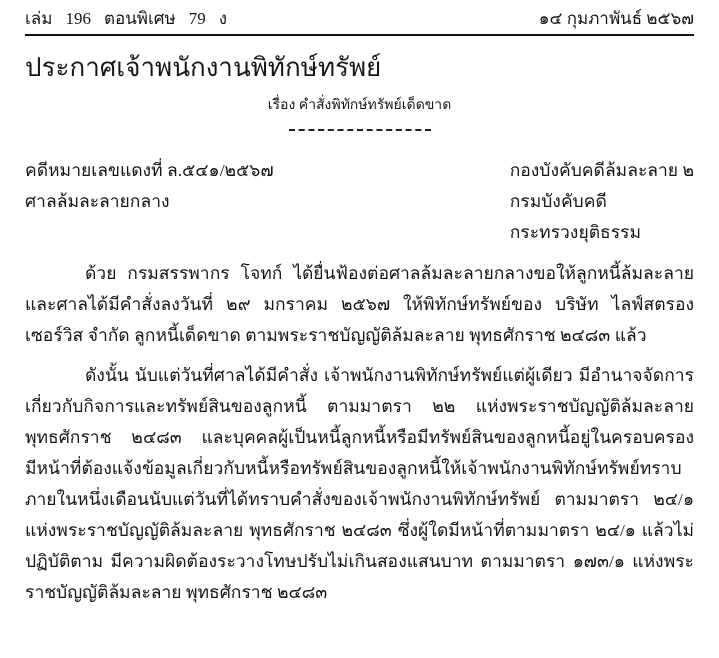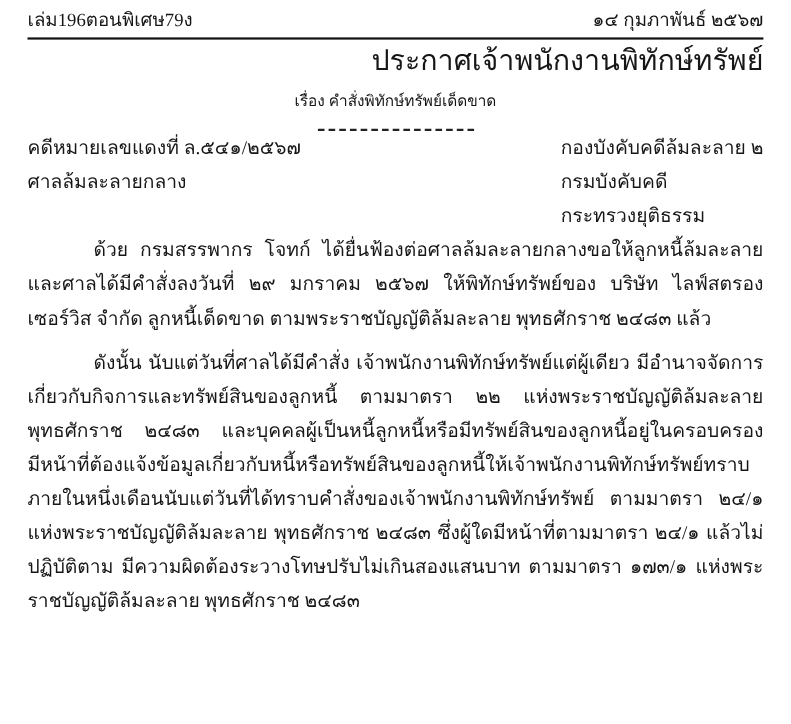--- a/index.html
+++ b/index.html
@@ -23,75 +23,75 @@
   .page-no .num { margin-left: 10px; }
   .meta-row {
     position: relative;
     display: flex;
     justify-content: space-between;
     align-items: baseline;
     font-size: 17px;
     line-height: 27px;
     margin-top: 2px;
   }
-  .meta-left { display: flex; }
+  .meta-left { display: flex; gap: 13px; }
   .gazette-center {
     position: absolute;
     left: 50%;
     transform: translateX(-50%);
     white-space: nowrap;
   }
   .meta-right { display: flex; gap: 10px; }
   .header-rule {
     border: none;
     border-top: 2px solid #111;
     margin: 2px 0 0 0;
   }
 
   
   .doc-title {
-    text-align: right;
+    text-align: left;
     font-size: 26px;
     line-height: 40px;
-    margin-top: 0;
+    margin-top: 12px;
     font-weight: normal;
   }
   .doc-subject {
     text-align: center;
     font-size: 14px;
     line-height: 28px;
     margin-top: 3px;
   }
   .title-divider {
     width: 142px;
     border: none;
     border-top: 2px dashed #222;
     margin: 10px auto 0 auto;
   }
 
   
   .case-section {
     display: flex;
     justify-content: space-between;
-    margin-top: 0;
+    margin-top: 24px;
     font-size: 17.5px;
     line-height: 31px;
   }
   .case-right { }
 
   
   .para {
     font-size: 17.5px;
     line-height: 31px;
     text-align: justify;
     text-indent: 60px;
     margin: 9px 0 0 0;
     overflow-wrap: break-word;
   }
-  .para.first { margin-top: 0; }
+  .para.first { margin-top: 10px; }
 </style>
 </head>
 <body>
 
 <div class="page">
 
 
   <div class="meta-row">
     <span class="meta-left">
       <span>เล่ม</span>

